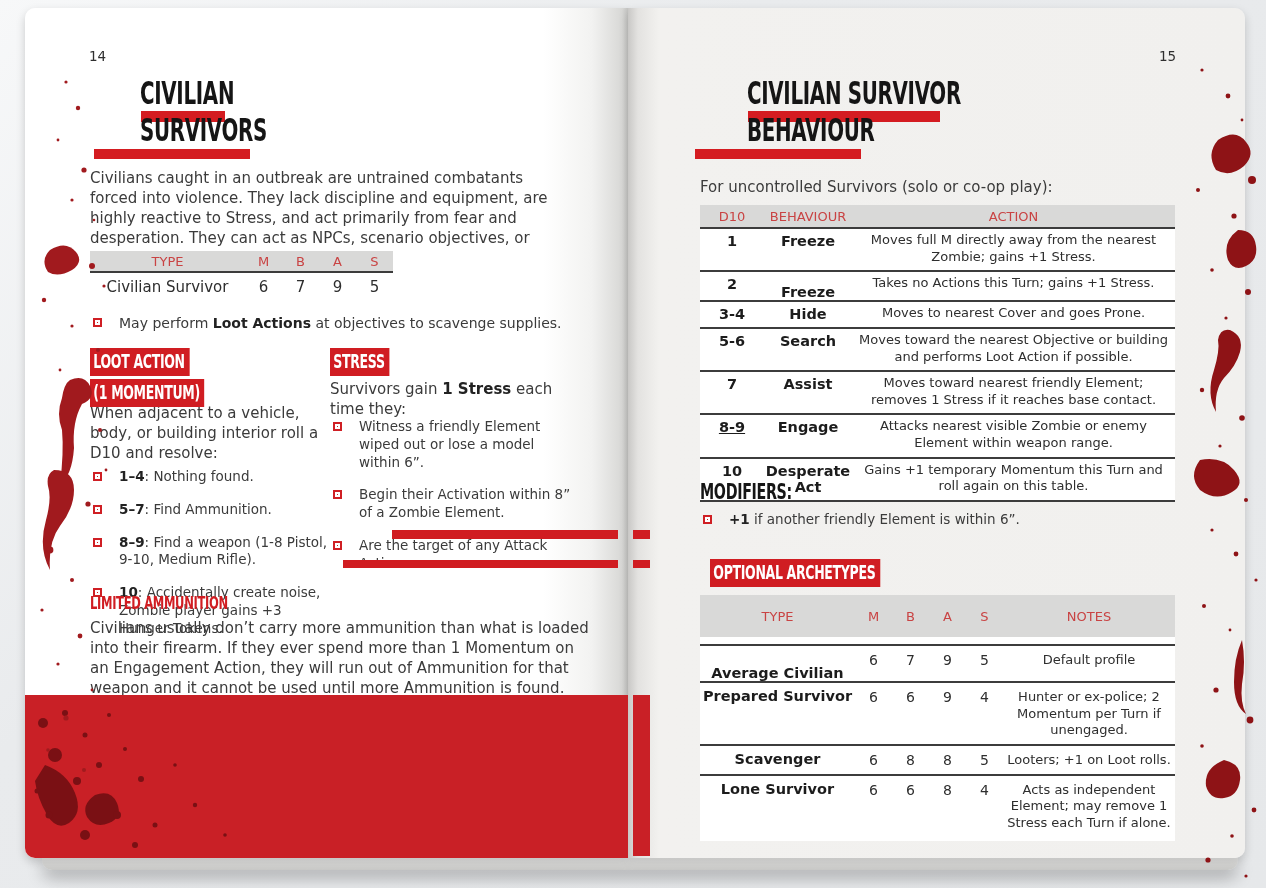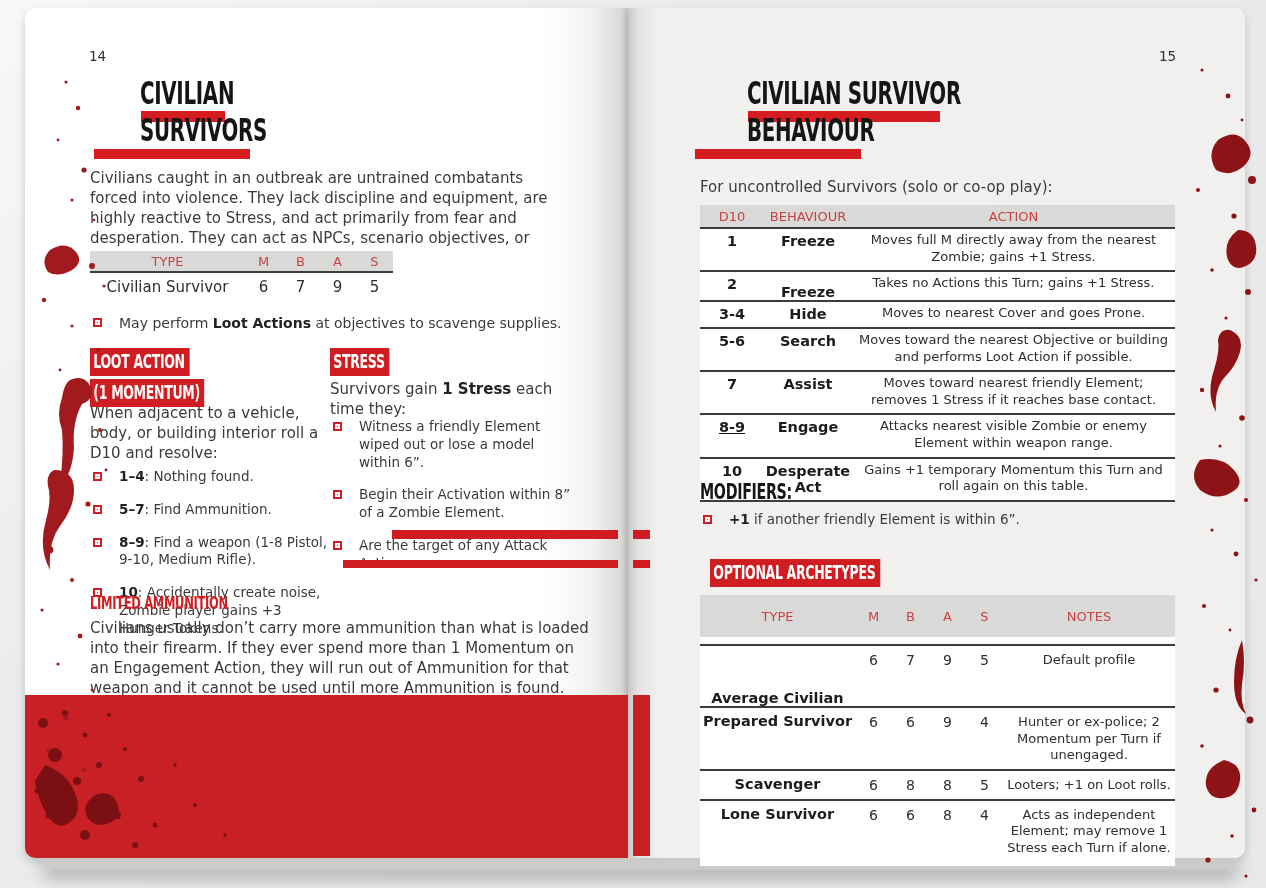--- a/index.html
+++ b/index.html
@@ -253,21 +253,21 @@
       <div class="t-head" style="height:42px; border-bottom:none;">
         <div class="c-type">TYPE</div>
         <div class="c-stat">M</div>
         <div class="c-stat">B</div>
         <div class="c-stat">A</div>
         <div class="c-stat">S</div>
         <div class="c-notes">NOTES</div>
       </div>
       <div style="height:7px; background:#fff;"></div>
       <div class="t-row beh-sep">
-        <div class="c-type bname" style="padding-top:19px;margin-top:25px;">Average Civilian</div>
+        <div class="c-type bname" style="padding-top:19px;">Average Civilian</div>
         <div class="c-stat" style="padding-top:6px; font-size:14px;">6</div>
         <div class="c-stat" style="padding-top:6px; font-size:14px;">7</div>
         <div class="c-stat" style="padding-top:6px; font-size:14px;">9</div>
         <div class="c-stat" style="padding-top:6px; font-size:14px;">5</div>
         <div class="c-notes action-txt" style="padding-top:6px;">Default profile</div>
       </div>
       <div class="t-row beh-sep">
         <div class="c-type bname" style="padding-top:5px;">Prepared Survivor</div>
         <div class="c-stat" style="padding-top:6px; font-size:14px;">6</div>
         <div class="c-stat" style="padding-top:6px; font-size:14px;">6</div>

